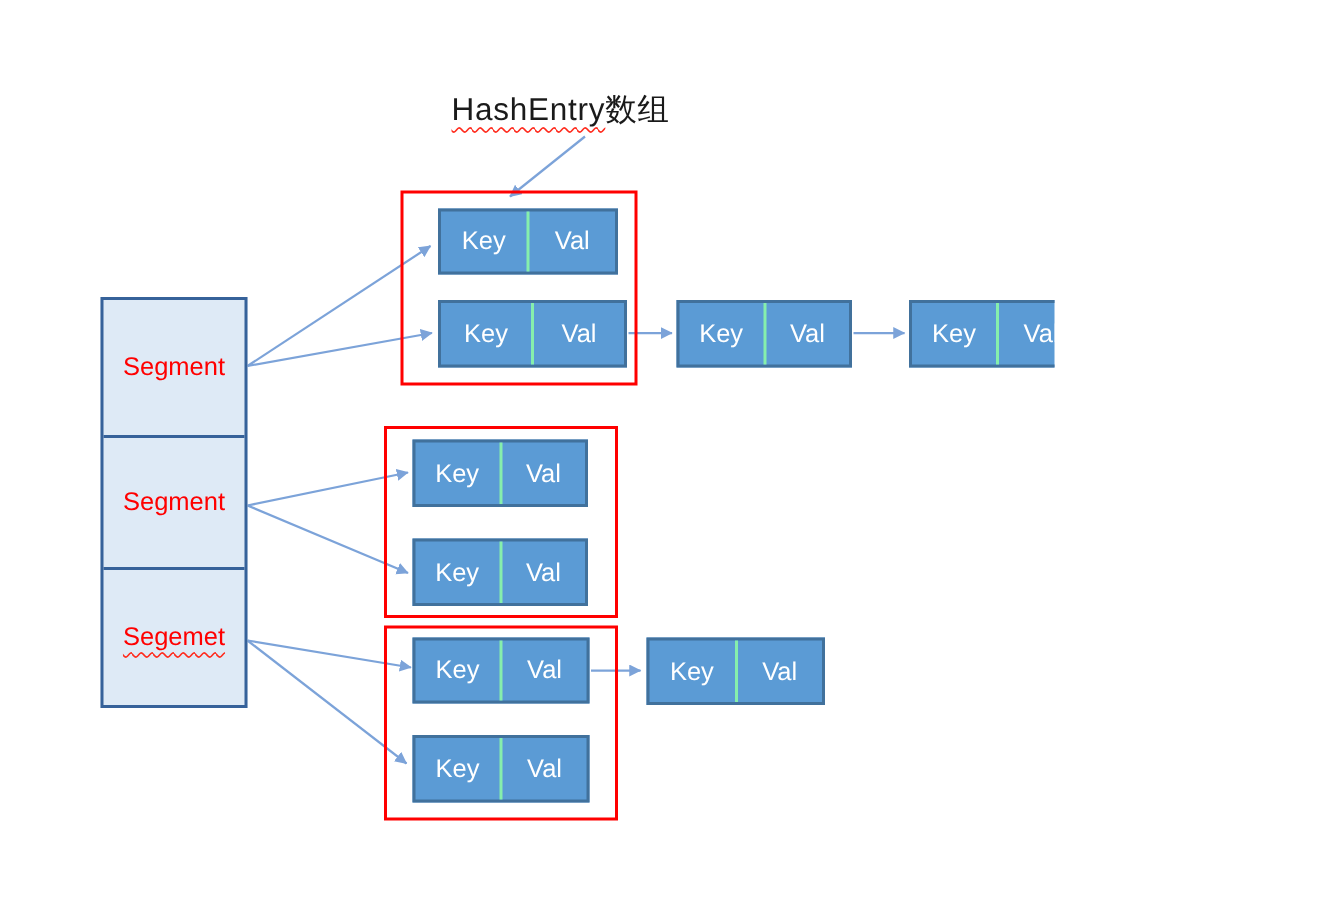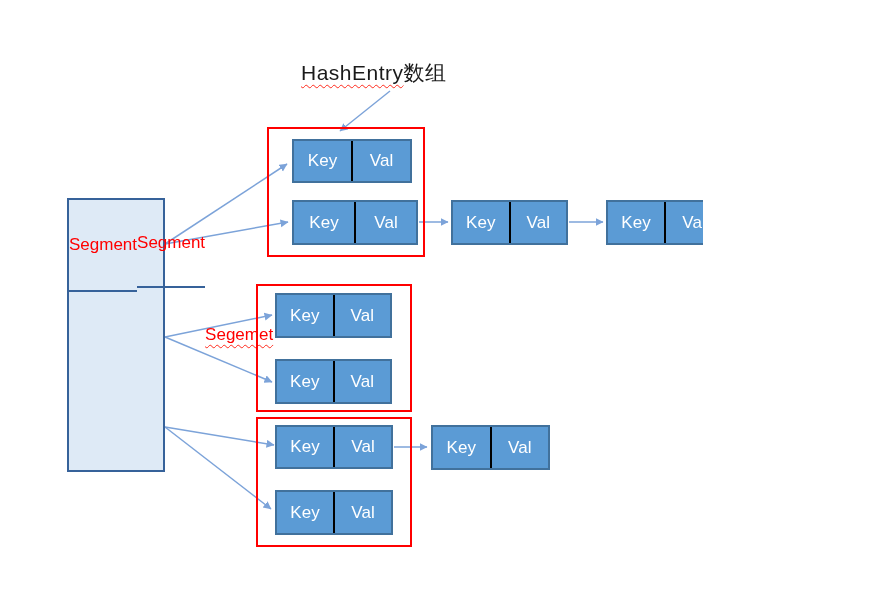--- a/index.html
+++ b/index.html
@@ -41,21 +41,21 @@
 
   .segment-array {
     position: absolute;
     left: 67px;
     top: 198px;
     width: 98px;
     height: 274px;
     border: 2px solid #36629a;
     background: #deeaf6;
     display: flex;
-    flex-direction: row;
+    flex-direction: column;
     z-index: 1;
   }
   .segment-cell {
     display: flex;
     align-items: center;
     justify-content: center;
     color: #ff0000;
     font-size: 17px;
     border-bottom: 2px solid #36629a;
   }
@@ -82,21 +82,21 @@
     color: #ffffff;
     font-size: 17px;
     z-index: 2;
   }
   .kv-cell {
     flex: 1;
     display: flex;
     align-items: center;
     justify-content: center;
   }
-  .kv-key { border-right: 2px solid #000000; }
+  .kv-key { border-right: 2px solid #86efac; }
 
   .p1a { left: 292px; top: 139px; width: 120px; height: 44px; }
   .p1b { left: 292px; top: 200px; width: 126px; height: 45px; }
   .c1a { left: 451px; top: 200px; width: 117px; height: 45px; }
   .c1b { left: 606px; top: 200px; width: 118px; height: 45px; }
   .p2a { left: 275px; top: 293px; width: 117px; height: 45px; }
   .p2b { left: 275px; top: 359px; width: 117px; height: 45px; }
   .p3a { left: 275px; top: 425px; width: 118px; height: 44px; }
   .p3b { left: 275px; top: 490px; width: 118px; height: 45px; }
   .c3a { left: 431px; top: 425px; width: 119px; height: 45px; }

